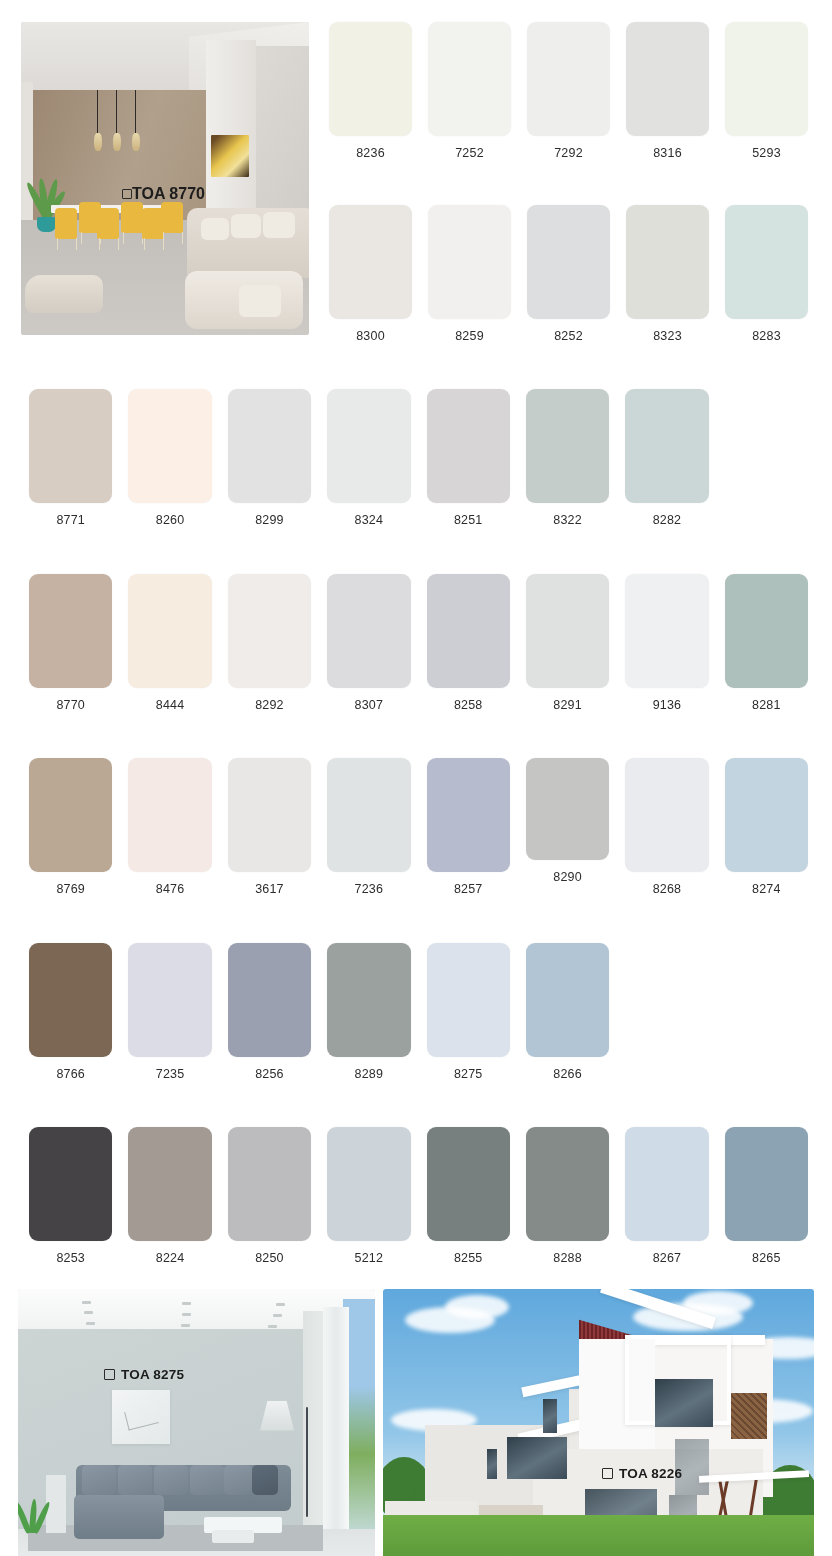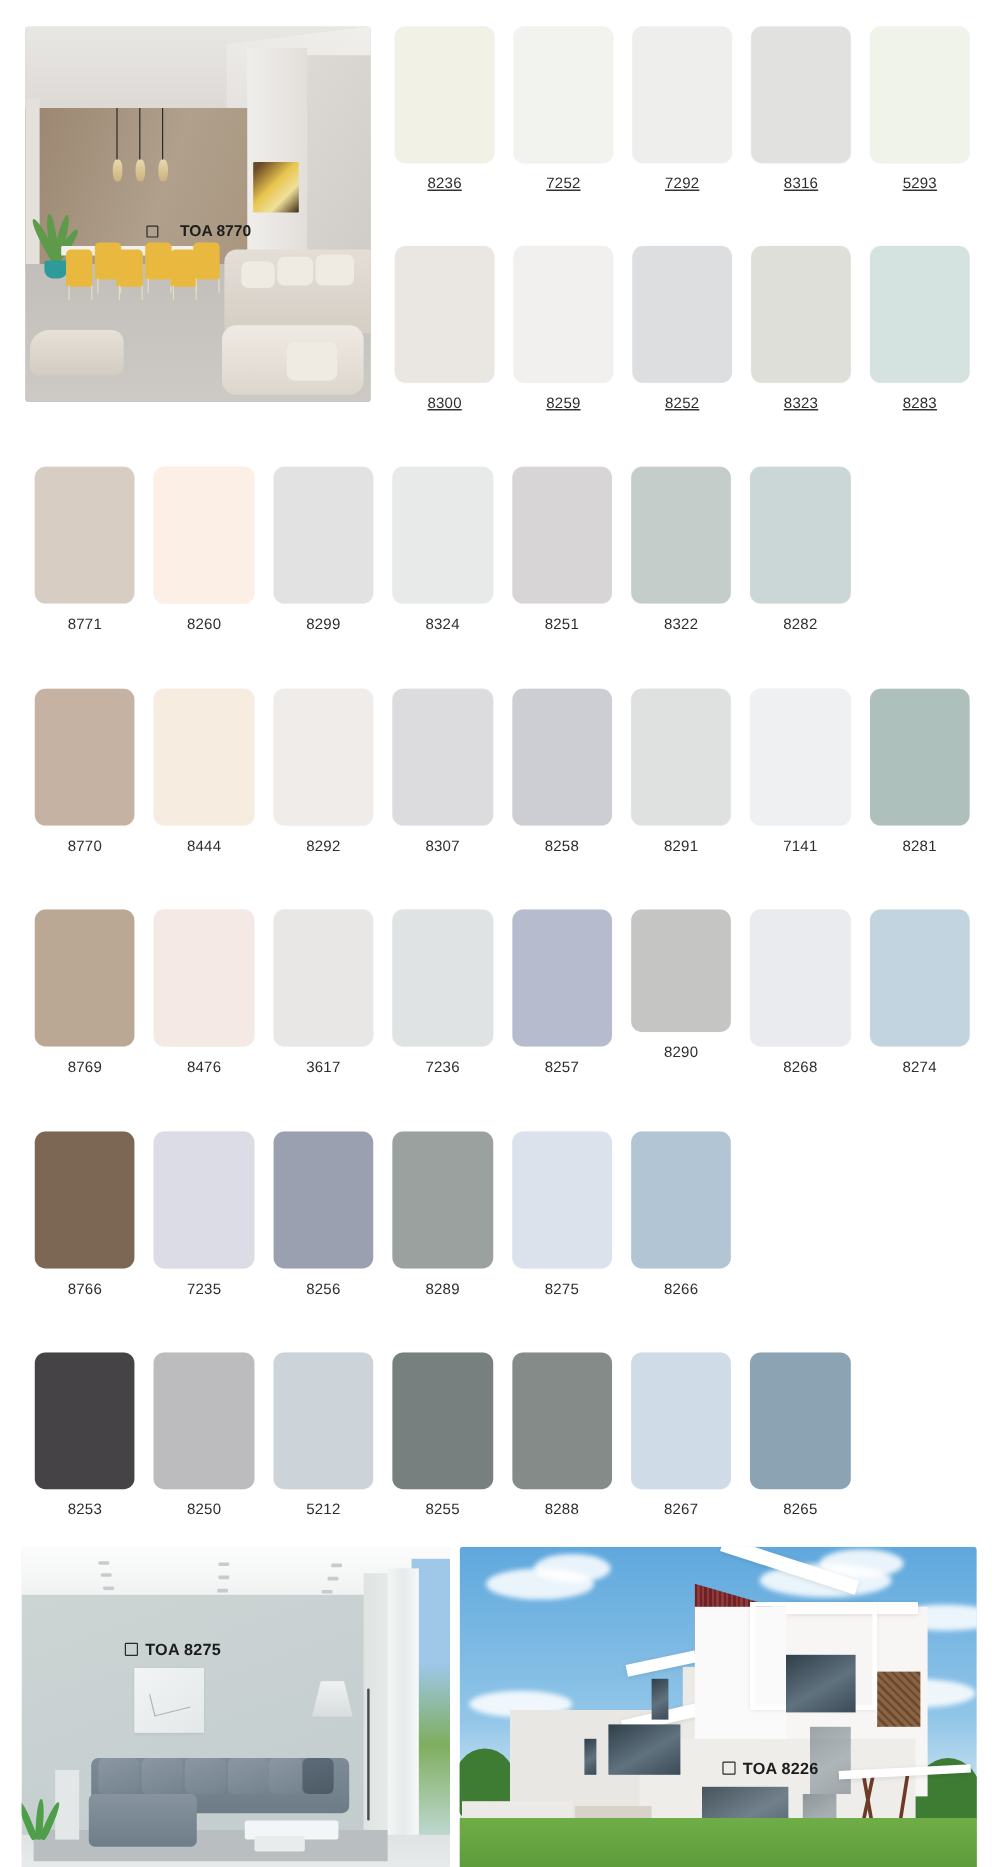--- a/index.html
+++ b/index.html
@@ -31,21 +31,20 @@
     width: 288px;
     height: 313px;
     border-radius: 3px;
     overflow: hidden;
     flex: 0 0 auto;
   }
 
   .swatch-area-top {
     flex: 1 1 auto;
     padding-left: 12px;
-    text-decoration: underline;
   }
 
   
   .srow {
     display: flex;
     align-items: flex-start;
   }
   .srow.cols5 > .cell { width: 20%; }
   .srow.cols8 > .cell { width: 12.5%; }
 
@@ -114,22 +113,22 @@
     background: transparent;
   }
 
   
   .hero-tag {
     position: absolute;
     left: 101px;
     top: 163px;
     display: flex;
     align-items: center;
-    gap: 18px;
-    font-size: 13px;
+    gap: 0;
+    font-size: 16px;
     font-weight: 600;
     color: #1d1d1d;
   }
   .hero-tag .box {
     width: 10px; height: 10px;
     border: 1.6px solid #2a2a2a;
     border-radius: 1px;
   }
 
   
@@ -407,21 +406,21 @@
       <div class="cell">
         <div class="chip" style="background:#cdced4"></div>
         <div class="chip-label">8258</div>
       </div>
       <div class="cell">
         <div class="chip" style="background:#dfe0e0"></div>
         <div class="chip-label">8291</div>
       </div>
       <div class="cell">
         <div class="chip" style="background:#eef0f1"></div>
-        <div class="chip-label">7141</div>
+        <div class="chip-label">9136</div>
       </div>
       <div class="cell">
         <div class="chip" style="background:#adc0bc"></div>
         <div class="chip-label">8281</div>
       </div>
     </div>
 
     <div class="row-gap"></div>
 
     <div class="srow cols8">
@@ -487,20 +486,24 @@
         <div class="chip-label">8266</div>
       </div>
     </div>
 
     <div class="row-gap"></div>
 
     <div class="srow cols8">
       <div class="cell">
         <div class="chip" style="background:#454345"></div>
         <div class="chip-label">8253</div>
+      </div>
+      <div class="cell">
+        <div class="chip" style="background:#a29a93"></div>
+        <div class="chip-label">8224</div>
       </div>
       <div class="cell">
         <div class="chip" style="background:#bcbcbe"></div>
         <div class="chip-label">8250</div>
       </div>
       <div class="cell">
         <div class="chip" style="background:#ccd4da"></div>
         <div class="chip-label">5212</div>
       </div>
       <div class="cell">

